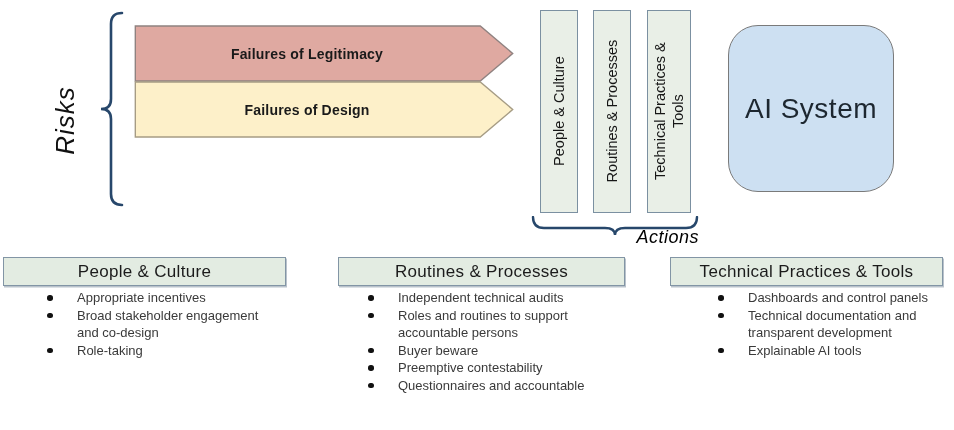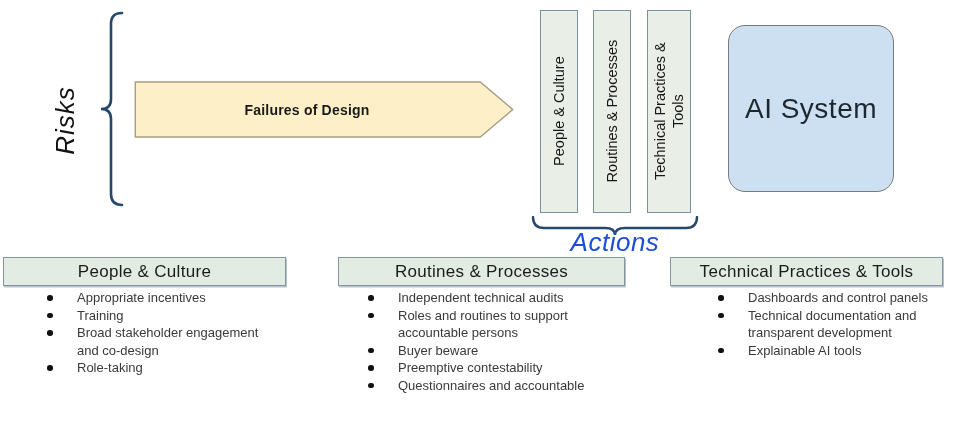--- a/index.html
+++ b/index.html
@@ -73,35 +73,35 @@
     font-size: 14.5px;
     line-height: 1.25;
     color: #161616;
     flex: none;
   }
 
   .actions-label {
     position: absolute;
     left: 531px; top: 227px;
     width: 168px; height: 32px;
-    text-align: center;
+    text-align: right;
     font-style: italic;
-    font-size: 26px;
-    color: #1d4ed8;
+    font-size: 18px;
+    color: #000000;
     letter-spacing: 0.5px;
   }
 
   
   .ai-box {
     position: absolute;
     left: 728px; top: 25px;
     width: 166px; height: 167px;
     background: #cde0f2;
     border: 1.5px solid #7a7a7a;
-    border-radius: 17px;
+    border-radius: 30px;
     display: flex; align-items: center; justify-content: center;
     font-size: 28px;
     color: #1d2730;
     letter-spacing: 0.5px;
   }
 
   
   .col { position: absolute; top: 257px; }
   .col-0 { left: 3px;   width: 283px; }
   .col-1 { left: 338px; width: 287px; }
@@ -145,20 +145,26 @@
 <div class="canvas">
 
   <div class="risks-label">
     <span>Risks</span>
   </div>
 
   <svg class="brace-svg" style="left:97px; top:11px;" width="28" height="196" viewBox="0 0 28 196">
     <path d="M25,2 Q14,2 14,13 L14,88 Q14,98 4,98 Q14,98 14,108 L14,183 Q14,194 25,194" fill="none" stroke="#27476b" stroke-width="2.6" stroke-linecap="round"></path>
   </svg>
 
+  <div class="arrow arrow-0">
+    <svg width="386" height="57" viewBox="0 0 386 58">
+      <polygon points="1,1 352,1 385,29 352,57 1,57" stroke="#8f8280" stroke-width="1.4" fill="#dfa9a1"></polygon>
+    </svg>
+    <div class="arrow-label">Failures of Legitimacy</div>
+  </div>
   <div class="arrow arrow-1">
     <svg width="386" height="57" viewBox="0 0 386 58">
       <polygon points="1,1 352,1 385,29 352,57 1,57" stroke="#a69c84" stroke-width="1.4" fill="#fdf0c9"></polygon>
     </svg>
     <div class="arrow-label">Failures of Design</div>
   </div>
 
   <div class="vbox vbox-0">
     <span>People &amp; Culture</span>
   </div>
@@ -176,21 +182,20 @@
   <div class="actions-label">Actions</div>
 
   <div class="ai-box">
     <span>AI System</span>
   </div>
 
   <div class="col col-0">
     <div class="col-header">People &amp; Culture</div>
     <ul class="col-list">
       <li>Appropriate incentives</li>
-      <li>Training</li>
       <li>Broad stakeholder engagement
 and co-design</li>
       <li>Role-taking</li>
     </ul>
   </div>
 
   <div class="col col-1">
     <div class="col-header">Routines &amp; Processes</div>
     <ul class="col-list">
       <li>Independent technical audits</li>

